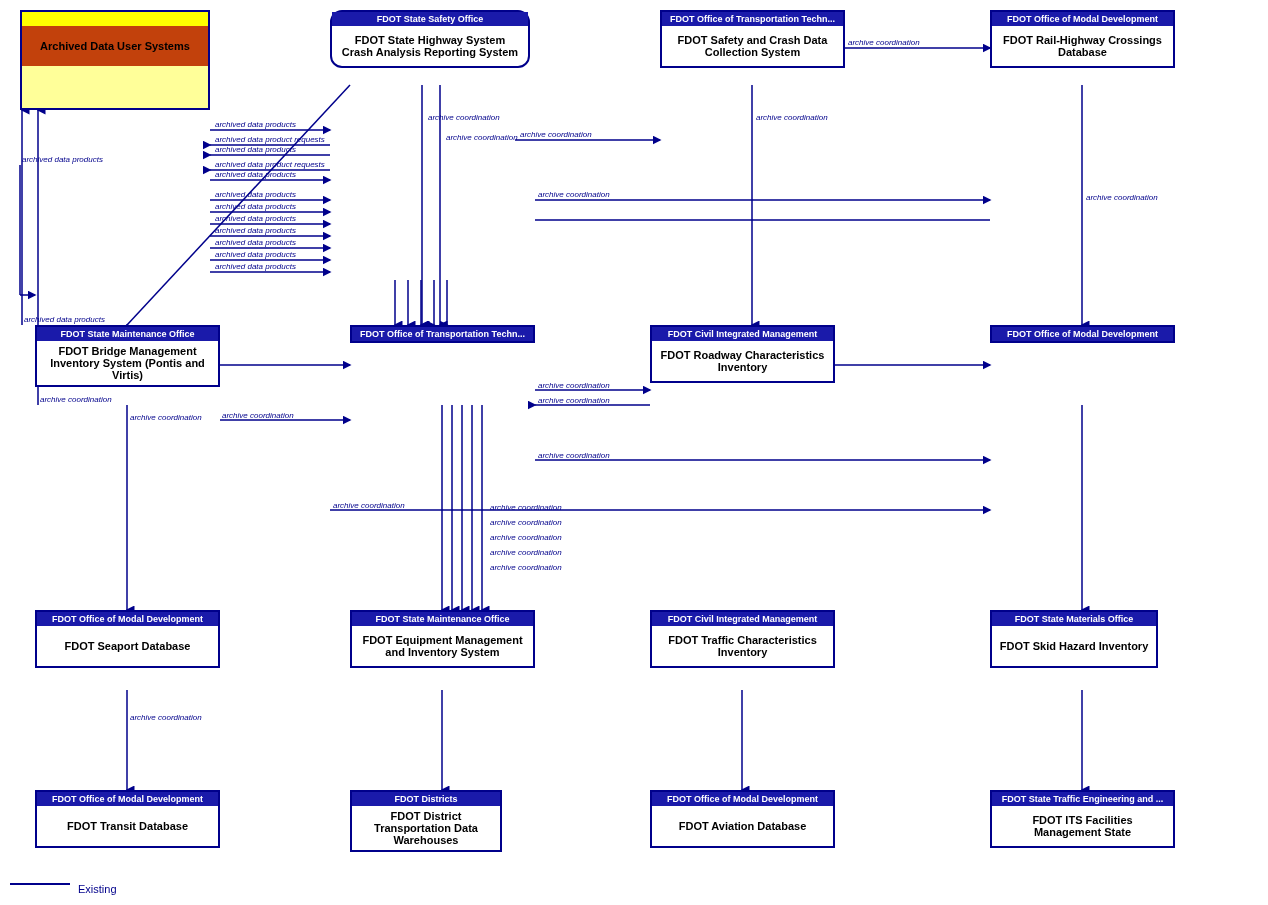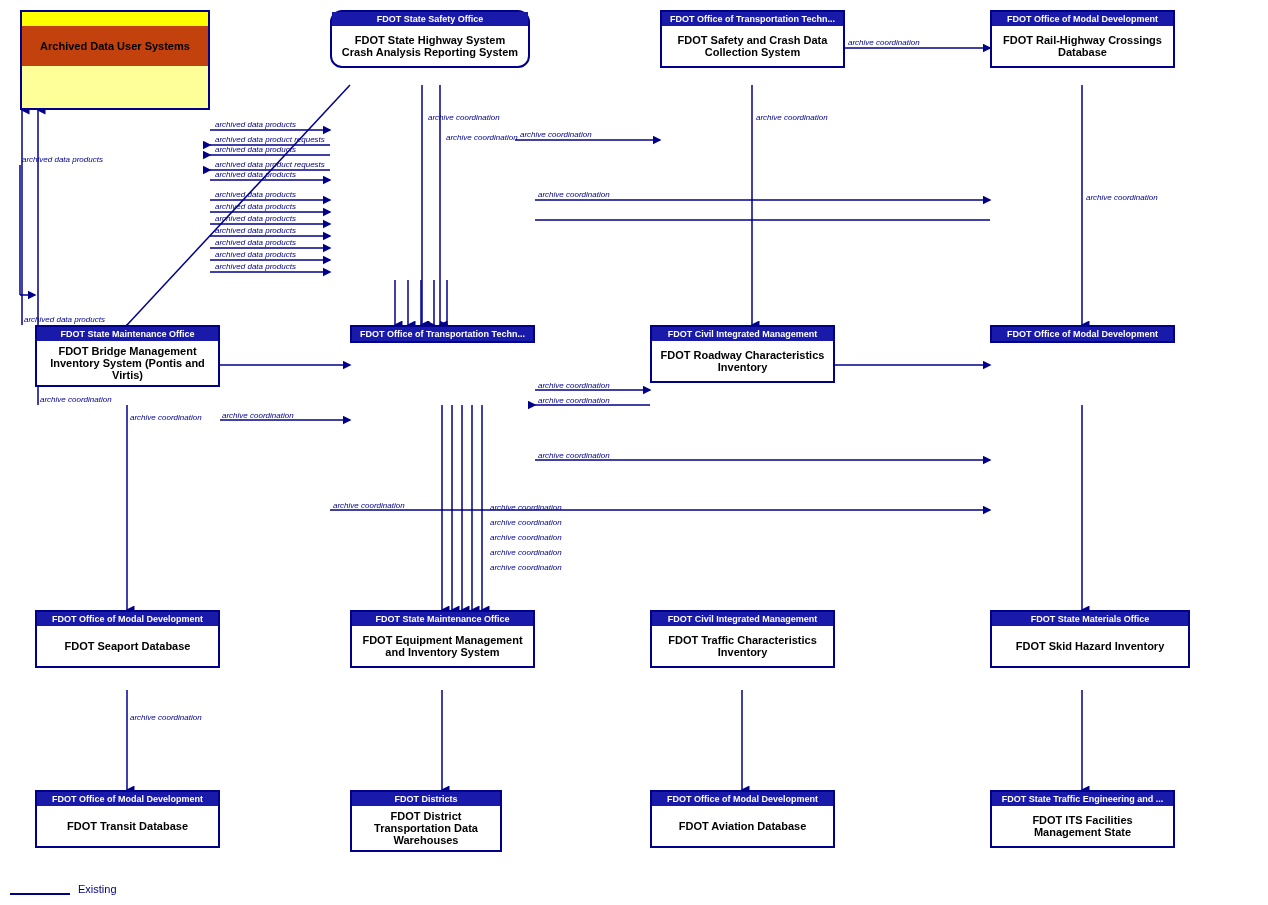--- a/index.html
+++ b/index.html
@@ -64,21 +64,21 @@
     .label-text {
       font-size: 8px;
       fill: #00008B;
       font-style: italic;
     }
     .legend {
       position: absolute;
       bottom: 10px;
       left: 10px;
       display: flex;
-      align-items: flex-end;
+      align-items: flex-start;
       gap: 8px;
     }
     .legend-line {
       width: 60px;
       height: 2px;
       background: #00008B;
     }
     .legend-text {
       font-size: 11px;
       color: #00008B;
@@ -268,21 +268,21 @@
   <div class="node" style="left:350px; top:610px; width:185px;">
     <div class="node-header">FDOT State Maintenance Office</div>
     <div class="node-body">FDOT Equipment Management and Inventory System</div>
   </div>
 
   <div class="node" style="left:650px; top:610px; width:185px;">
     <div class="node-header">FDOT Civil Integrated Management</div>
     <div class="node-body">FDOT Traffic Characteristics Inventory</div>
   </div>
 
-  <div class="node" style="left:990px; top:610px; width:200px;">
+  <div class="node" style="left:990px; top:610px; width:168px;">
     <div class="node-header">FDOT State Materials Office</div>
     <div class="node-body">FDOT Skid Hazard Inventory</div>
   </div>
 
   <div class="node" style="left:35px; top:790px; width:185px;">
     <div class="node-header">FDOT Office of Modal Development</div>
     <div class="node-body">FDOT Transit Database</div>
   </div>
 
   <div class="node" style="left:350px; top:790px; width:152px;">

